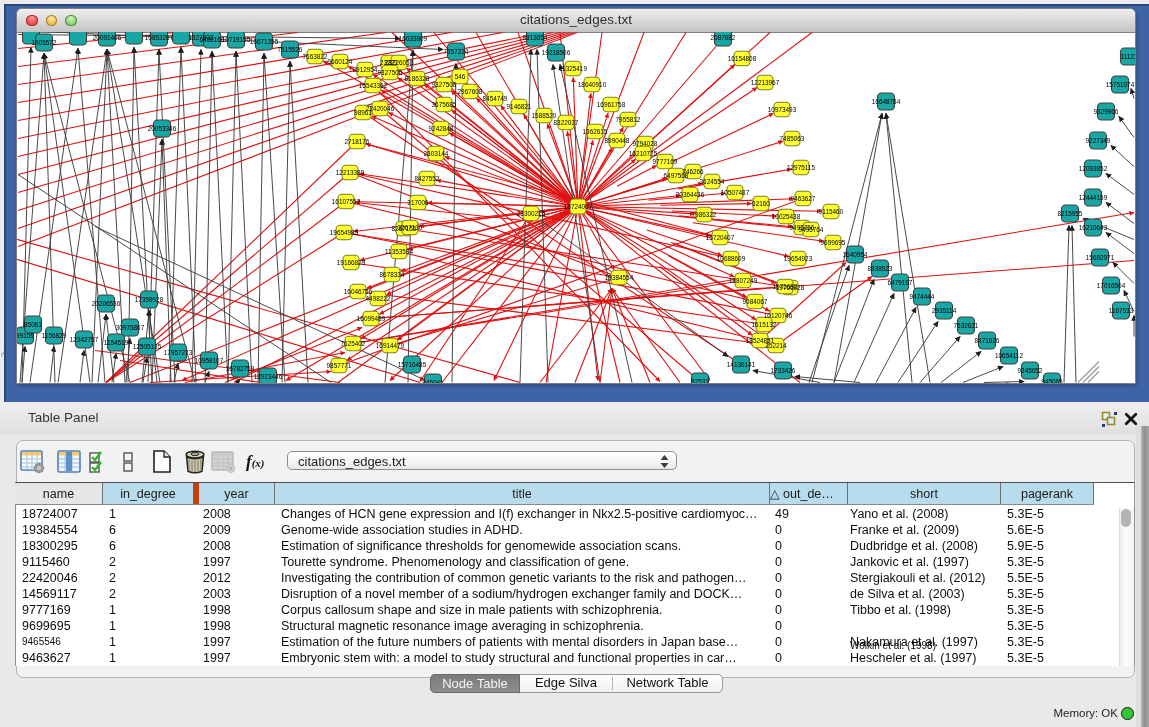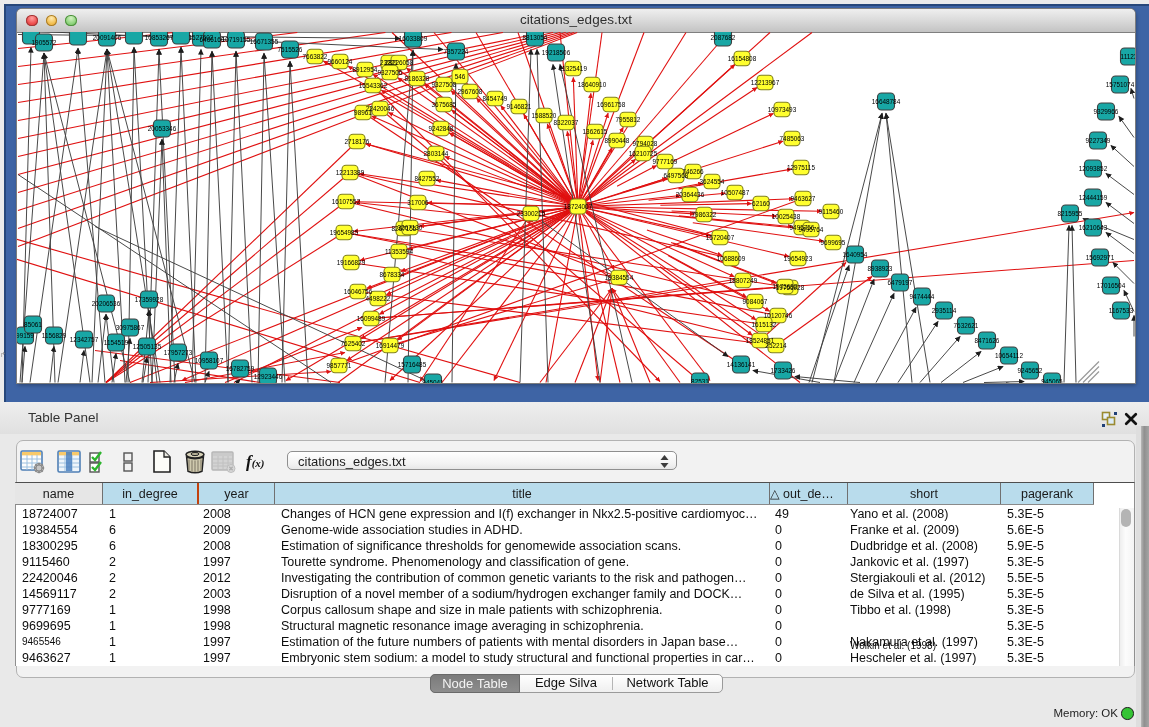--- a/index.html
+++ b/index.html
@@ -611,21 +611,21 @@
 
 <div class="abs" style="left:287px;top:451px;width:390px;height:19px;background:linear-gradient(#ffffff,#f2f2f2 70%,#e7e7e7);border:1px solid #8f8f8f;border-radius:5px;font-size:13px;line-height:19px;color:#1d1d1d;padding-left:10px;box-sizing:border-box">citations_edges.txt
 <svg class="abs" style="right:7px;top:3px" width="9" height="13" viewBox="0 0 9 13">
       <path d="M4.5 0 L8.5 5 L0.5 5 Z" fill="#3c3c3c"></path>
       <path d="M4.5 13 L8.5 8 L0.5 8 Z" fill="#3c3c3c"></path>
     </svg>
 </div>
 
 <div class="abs" style="left:15px;top:482px;width:1120px;height:184px;background:#fff;border-top:1px solid #4e4e4e;border-left:1px solid #8f8f8f;border-right:1px solid #8f8f8f;box-sizing:border-box"></div>
 <div style="position:absolute;left:15px;top:483px;width:88px;height:22px;background:#e6e6e6;border-right:1px solid #707070;box-sizing:border-box;text-align:center;line-height:22px;font-size:12.5px;color:#1a1a1a">name</div>
-<div style="position:absolute;left:103px;top:483px;width:96px;height:22px;background:#b9dcec;border-right:2px solid #c2410c;box-sizing:border-box;text-align:center;line-height:22px;font-size:12.5px;color:#1a1a1a">in_degree</div>
+<div style="position:absolute;left:103px;top:483px;width:96px;height:22px;background:#b9dcec;border-right:6px solid #c2410c;box-sizing:border-box;text-align:center;line-height:22px;font-size:12.5px;color:#1a1a1a">in_degree</div>
 <div style="position:absolute;left:199px;top:483px;width:76px;height:22px;background:#b9dcec;border-right:1px solid #707070;box-sizing:border-box;text-align:center;line-height:22px;font-size:12.5px;color:#1a1a1a">year</div>
 <div style="position:absolute;left:275px;top:483px;width:495px;height:22px;background:#b9dcec;border-right:1px solid #707070;box-sizing:border-box;text-align:center;line-height:22px;font-size:12.5px;color:#1a1a1a">title</div>
 <div style="position:absolute;left:770px;top:483px;width:78px;height:22px;background:#b9dcec;border-right:1px solid #707070;box-sizing:border-box;text-align:left;line-height:22px;font-size:12.5px;color:#1a1a1a">△ out_de…</div>
 <div style="position:absolute;left:848px;top:483px;width:153px;height:22px;background:#b9dcec;border-right:1px solid #707070;box-sizing:border-box;text-align:center;line-height:22px;font-size:12.5px;color:#1a1a1a">short</div>
 <div style="position:absolute;left:1001px;top:483px;width:93px;height:22px;background:#b9dcec;border-right:1px solid #707070;box-sizing:border-box;text-align:center;line-height:22px;font-size:12.5px;color:#1a1a1a">pagerank</div>
 <div class="abs" style="left:15px;top:504px;width:1079px;height:1px;background:#8a8a8a"></div>
 <div style="position:absolute;left:22px;top:506px;width:79px;height:16px;line-height:16px;font-size:12.5px;color:#0d0d0d;white-space:nowrap;overflow:hidden">18724007</div>
 <div style="position:absolute;left:109px;top:506px;width:88px;height:16px;line-height:16px;font-size:12.5px;color:#0d0d0d;white-space:nowrap;overflow:hidden">1</div>
 <div style="position:absolute;left:203px;top:506px;width:70px;height:16px;line-height:16px;font-size:12.5px;color:#0d0d0d;white-space:nowrap;overflow:hidden">2008</div>
 <div style="position:absolute;left:281px;top:506px;width:487px;height:16px;line-height:16px;font-size:12.5px;color:#0d0d0d;white-space:nowrap;overflow:hidden">Changes of HCN gene expression and I(f) exchanger in Nkx2.5‑positive cardiomyoc…</div>
@@ -658,21 +658,21 @@
 <div style="position:absolute;left:203px;top:570px;width:70px;height:16px;line-height:16px;font-size:12.5px;color:#0d0d0d;white-space:nowrap;overflow:hidden">2012</div>
 <div style="position:absolute;left:281px;top:570px;width:487px;height:16px;line-height:16px;font-size:12.5px;color:#0d0d0d;white-space:nowrap;overflow:hidden">Investigating the contribution of common genetic variants to the risk and pathogen…</div>
 <div style="position:absolute;left:775px;top:570px;width:71px;height:16px;line-height:16px;font-size:12.5px;color:#0d0d0d;white-space:nowrap;overflow:hidden">0</div>
 <div style="position:absolute;left:850px;top:570px;width:149px;height:16px;line-height:16px;font-size:12.5px;color:#0d0d0d;white-space:nowrap;overflow:hidden">Stergiakouli et al. (2012)</div>
 <div style="position:absolute;left:1007px;top:570px;width:85px;height:16px;line-height:16px;font-size:12.5px;color:#0d0d0d;white-space:nowrap;overflow:hidden">5.5E‑5</div>
 <div style="position:absolute;left:22px;top:586px;width:79px;height:16px;line-height:16px;font-size:12.5px;color:#0d0d0d;white-space:nowrap;overflow:hidden">14569117</div>
 <div style="position:absolute;left:109px;top:586px;width:88px;height:16px;line-height:16px;font-size:12.5px;color:#0d0d0d;white-space:nowrap;overflow:hidden">2</div>
 <div style="position:absolute;left:203px;top:586px;width:70px;height:16px;line-height:16px;font-size:12.5px;color:#0d0d0d;white-space:nowrap;overflow:hidden">2003</div>
 <div style="position:absolute;left:281px;top:586px;width:487px;height:16px;line-height:16px;font-size:12.5px;color:#0d0d0d;white-space:nowrap;overflow:hidden">Disruption of a novel member of a sodium/hydrogen exchanger family and DOCK…</div>
 <div style="position:absolute;left:775px;top:586px;width:71px;height:16px;line-height:16px;font-size:12.5px;color:#0d0d0d;white-space:nowrap;overflow:hidden">0</div>
-<div style="position:absolute;left:850px;top:586px;width:149px;height:16px;line-height:16px;font-size:12.5px;color:#0d0d0d;white-space:nowrap;overflow:hidden">de Silva et al. (1995)</div>
+<div style="position:absolute;left:850px;top:586px;width:149px;height:16px;line-height:16px;font-size:12.5px;color:#0d0d0d;white-space:nowrap;overflow:hidden">de Silva et al. (2003)</div>
 <div style="position:absolute;left:1007px;top:586px;width:85px;height:16px;line-height:16px;font-size:12.5px;color:#0d0d0d;white-space:nowrap;overflow:hidden">5.3E‑5</div>
 <div style="position:absolute;left:22px;top:602px;width:79px;height:16px;line-height:16px;font-size:12.5px;color:#0d0d0d;white-space:nowrap;overflow:hidden">9777169</div>
 <div style="position:absolute;left:109px;top:602px;width:88px;height:16px;line-height:16px;font-size:12.5px;color:#0d0d0d;white-space:nowrap;overflow:hidden">1</div>
 <div style="position:absolute;left:203px;top:602px;width:70px;height:16px;line-height:16px;font-size:12.5px;color:#0d0d0d;white-space:nowrap;overflow:hidden">1998</div>
 <div style="position:absolute;left:281px;top:602px;width:487px;height:16px;line-height:16px;font-size:12.5px;color:#0d0d0d;white-space:nowrap;overflow:hidden">Corpus callosum shape and size in male patients with schizophrenia.</div>
 <div style="position:absolute;left:775px;top:602px;width:71px;height:16px;line-height:16px;font-size:12.5px;color:#0d0d0d;white-space:nowrap;overflow:hidden">0</div>
 <div style="position:absolute;left:850px;top:602px;width:149px;height:16px;line-height:16px;font-size:12.5px;color:#0d0d0d;white-space:nowrap;overflow:hidden">Tibbo et al. (1998)</div>
 <div style="position:absolute;left:1007px;top:602px;width:85px;height:16px;line-height:16px;font-size:12.5px;color:#0d0d0d;white-space:nowrap;overflow:hidden">5.3E‑5</div>
 <div style="position:absolute;left:22px;top:618px;width:79px;height:16px;line-height:16px;font-size:12.5px;color:#0d0d0d;white-space:nowrap;overflow:hidden">9699695</div>
 <div style="position:absolute;left:109px;top:618px;width:88px;height:16px;line-height:16px;font-size:12.5px;color:#0d0d0d;white-space:nowrap;overflow:hidden">1</div>
@@ -684,21 +684,21 @@
 <div style="position:absolute;left:22px;top:634px;width:79px;height:16px;line-height:16px;font-size:10px;color:#0d0d0d;white-space:nowrap;overflow:hidden">9465546</div>
 <div style="position:absolute;left:109px;top:634px;width:88px;height:16px;line-height:16px;font-size:12.5px;color:#0d0d0d;white-space:nowrap;overflow:hidden">1</div>
 <div style="position:absolute;left:203px;top:634px;width:70px;height:16px;line-height:16px;font-size:12.5px;color:#0d0d0d;white-space:nowrap;overflow:hidden">1997</div>
 <div style="position:absolute;left:281px;top:634px;width:487px;height:16px;line-height:16px;font-size:12.5px;color:#0d0d0d;white-space:nowrap;overflow:hidden">Estimation of the future numbers of patients with mental disorders in Japan base…</div>
 <div style="position:absolute;left:775px;top:634px;width:71px;height:16px;line-height:16px;font-size:12.5px;color:#0d0d0d;white-space:nowrap;overflow:hidden">0</div>
 <div style="position:absolute;left:850px;top:634px;width:149px;height:16px;line-height:16px;font-size:12.5px;color:#0d0d0d;white-space:nowrap;overflow:hidden">Nakamura et al. (1997)</div>
 <div style="position:absolute;left:1007px;top:634px;width:85px;height:16px;line-height:16px;font-size:12.5px;color:#0d0d0d;white-space:nowrap;overflow:hidden">5.3E‑5</div>
 <div style="position:absolute;left:22px;top:650px;width:79px;height:16px;line-height:16px;font-size:12.5px;color:#0d0d0d;white-space:nowrap;overflow:hidden">9463627</div>
 <div style="position:absolute;left:109px;top:650px;width:88px;height:16px;line-height:16px;font-size:12.5px;color:#0d0d0d;white-space:nowrap;overflow:hidden">1</div>
 <div style="position:absolute;left:203px;top:650px;width:70px;height:16px;line-height:16px;font-size:12.5px;color:#0d0d0d;white-space:nowrap;overflow:hidden">1997</div>
-<div style="position:absolute;left:281px;top:650px;width:487px;height:16px;line-height:16px;font-size:12.5px;color:#0d0d0d;white-space:nowrap;overflow:hidden">Embryonic stem sodium: a model to study structural and functional properties in car…</div>
+<div style="position:absolute;left:281px;top:650px;width:487px;height:16px;line-height:16px;font-size:12.5px;color:#0d0d0d;white-space:nowrap;overflow:hidden">Embryonic stem with: a model to study structural and functional properties in car…</div>
 <div style="position:absolute;left:775px;top:650px;width:71px;height:16px;line-height:16px;font-size:12.5px;color:#0d0d0d;white-space:nowrap;overflow:hidden">0</div>
 <div style="position:absolute;left:850px;top:650px;width:149px;height:16px;line-height:16px;font-size:12.5px;color:#0d0d0d;white-space:nowrap;overflow:hidden">Hescheler et al. (1997)</div>
 <div style="position:absolute;left:1007px;top:650px;width:85px;height:16px;line-height:16px;font-size:12.5px;color:#0d0d0d;white-space:nowrap;overflow:hidden">5.3E‑5</div>
 
 <div class="abs" style="left:1119px;top:508px;width:14px;height:158px;background:linear-gradient(90deg,#eee,#fcfcfc 40%,#f4f4f4);border-left:1px solid #dadada"></div>
 <div class="abs" style="left:1121px;top:509px;width:10px;height:18px;border-radius:5px;background:#b4b4b4"></div>
 
 <div class="abs" style="left:430px;top:674px;width:293px;height:19px;border:1px solid #9a9a9a;border-radius:5px;background:linear-gradient(#ffffff,#efefef);box-sizing:border-box"></div>
 <div class="abs" style="left:430px;top:674px;width:90px;height:19px;border-radius:5px 0 0 5px;background:linear-gradient(#7b7b7b,#8d8d8d);border:1px solid #6a6a6a;box-sizing:border-box;text-align:center;font-size:13px;line-height:18px;color:#f4f4f4">Node Table</div>
 <div class="abs" style="left:520px;top:674px;width:92px;height:19px;text-align:center;font-size:13px;line-height:18px;color:#111">Edge Silva</div>

